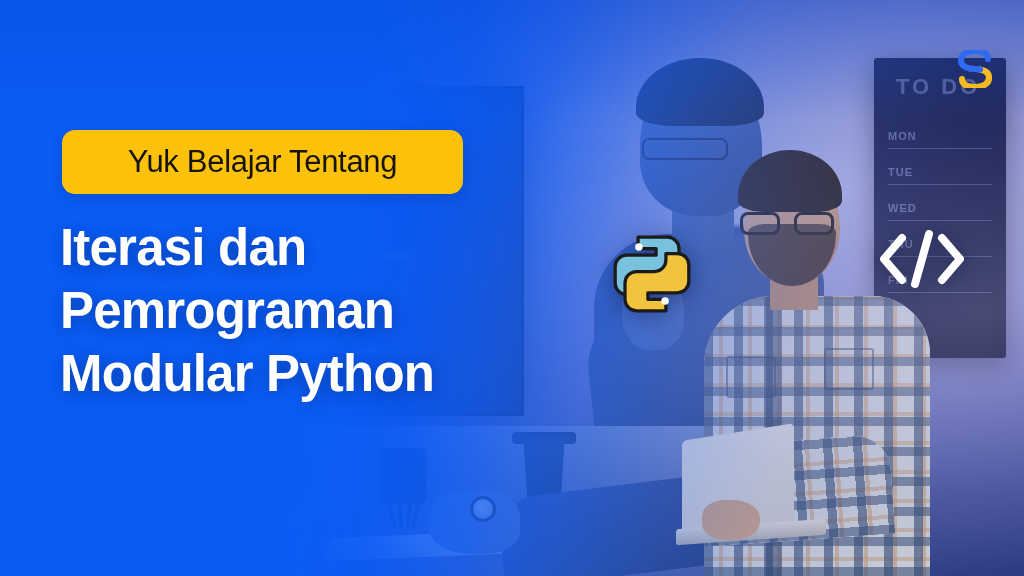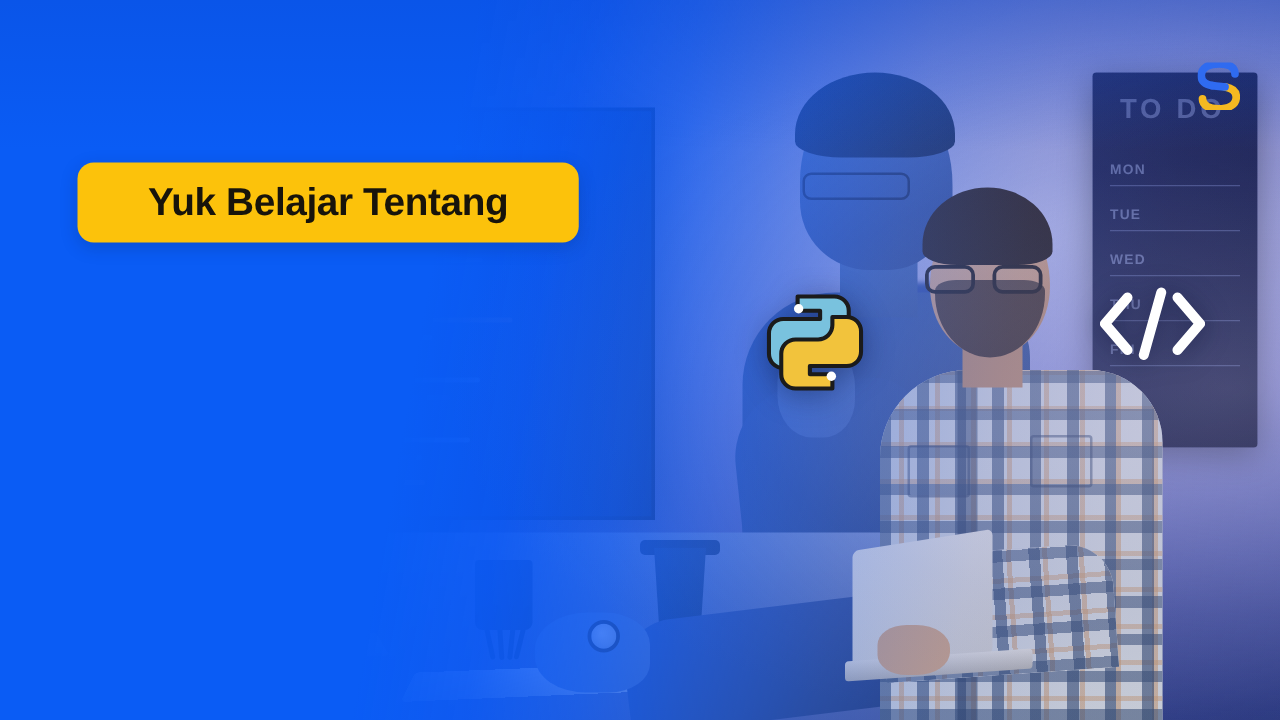--- a/index.html
+++ b/index.html
@@ -317,21 +317,21 @@
   
   .badge {
     position:absolute; left:62px; top:130px;
     width:401px; height:64px;
     background:#fcc20b;
     border-radius:13px;
     display:flex; align-items:center; justify-content:center;
     box-shadow:0 4px 14px rgba(8,30,80,.22);
   }
   .badge-text {
-    font-size:31px; font-weight:bold; color:#18140b;
+    font-size:31px; font-weight:normal; color:#18140b;
     letter-spacing:-.3px; white-space:nowrap;
   }
 
   
   .headline {
     position:absolute; left:60px; top:216px;
     width:560px;
   }
   .headline-line {
     display:block;
@@ -494,20 +494,25 @@
         <path d="M30 9 C30 3.5 24.5 1 17.5 1 C8.5 1 3 4.5 3 10.5 C3 15 6.5 17.5 12 18.5" fill="none" stroke="#2f6bf0" stroke-width="6.2" stroke-linecap="round"></path>
         <path d="M4 29 C4 34.5 9.5 37 16.5 37 C25.5 37 31 33.5 31 27.5 C31 23 27.5 20.5 22 19.5" fill="none" stroke="#f5b921" stroke-width="6.2" stroke-linecap="round"></path>
         <path d="M12 18.5 C16 19 19 19.2 22 19.5" fill="none" stroke="#2f6bf0" stroke-width="6.2" stroke-linecap="round"></path>
       </svg>
     </div>
 
     <div class="badge">
       <span class="badge-text">Yuk Belajar Tentang</span>
     </div>
 
+    <div class="headline">
+      <span class="headline-line">Iterasi dan</span>
+      <span class="headline-line">Pemrograman</span>
+      <span class="headline-line">Modular Python</span>
+    </div>
 
     <svg class="python-logo" viewBox="0 0 110 110">
       <g stroke="#1b1b1b" stroke-width="4" stroke-linejoin="round">
         <path d="M44 6 h22 a14 14 0 0 1 14 14 v20 a14 14 0 0 1 -14 14 h-22 a14 14 0 0 0 -14 14 v8 h-14 a14 14 0 0 1 -14 -14 v-20 a14 14 0 0 1 14 -14 h36 a0 0 0 0 0 0 0 v-8 h-22 v-14 z" fill="#79c2de" transform="translate(8,4)"></path>
         <path d="M66 104 h-22 a14 14 0 0 1 -14 -14 v-20 a14 14 0 0 1 14 -14 h22 a14 14 0 0 0 14 -14 v-8 h14 a14 14 0 0 1 14 14 v20 a14 14 0 0 1 -14 14 h-36 v8 h22 v14 z" fill="#f2c33c" transform="translate(-8,-4)"></path>
       </g>
       <circle cx="39" cy="22" r="4.6" fill="#ffffff"></circle>
       <circle cx="71" cy="88" r="4.6" fill="#ffffff"></circle>
     </svg>
 

